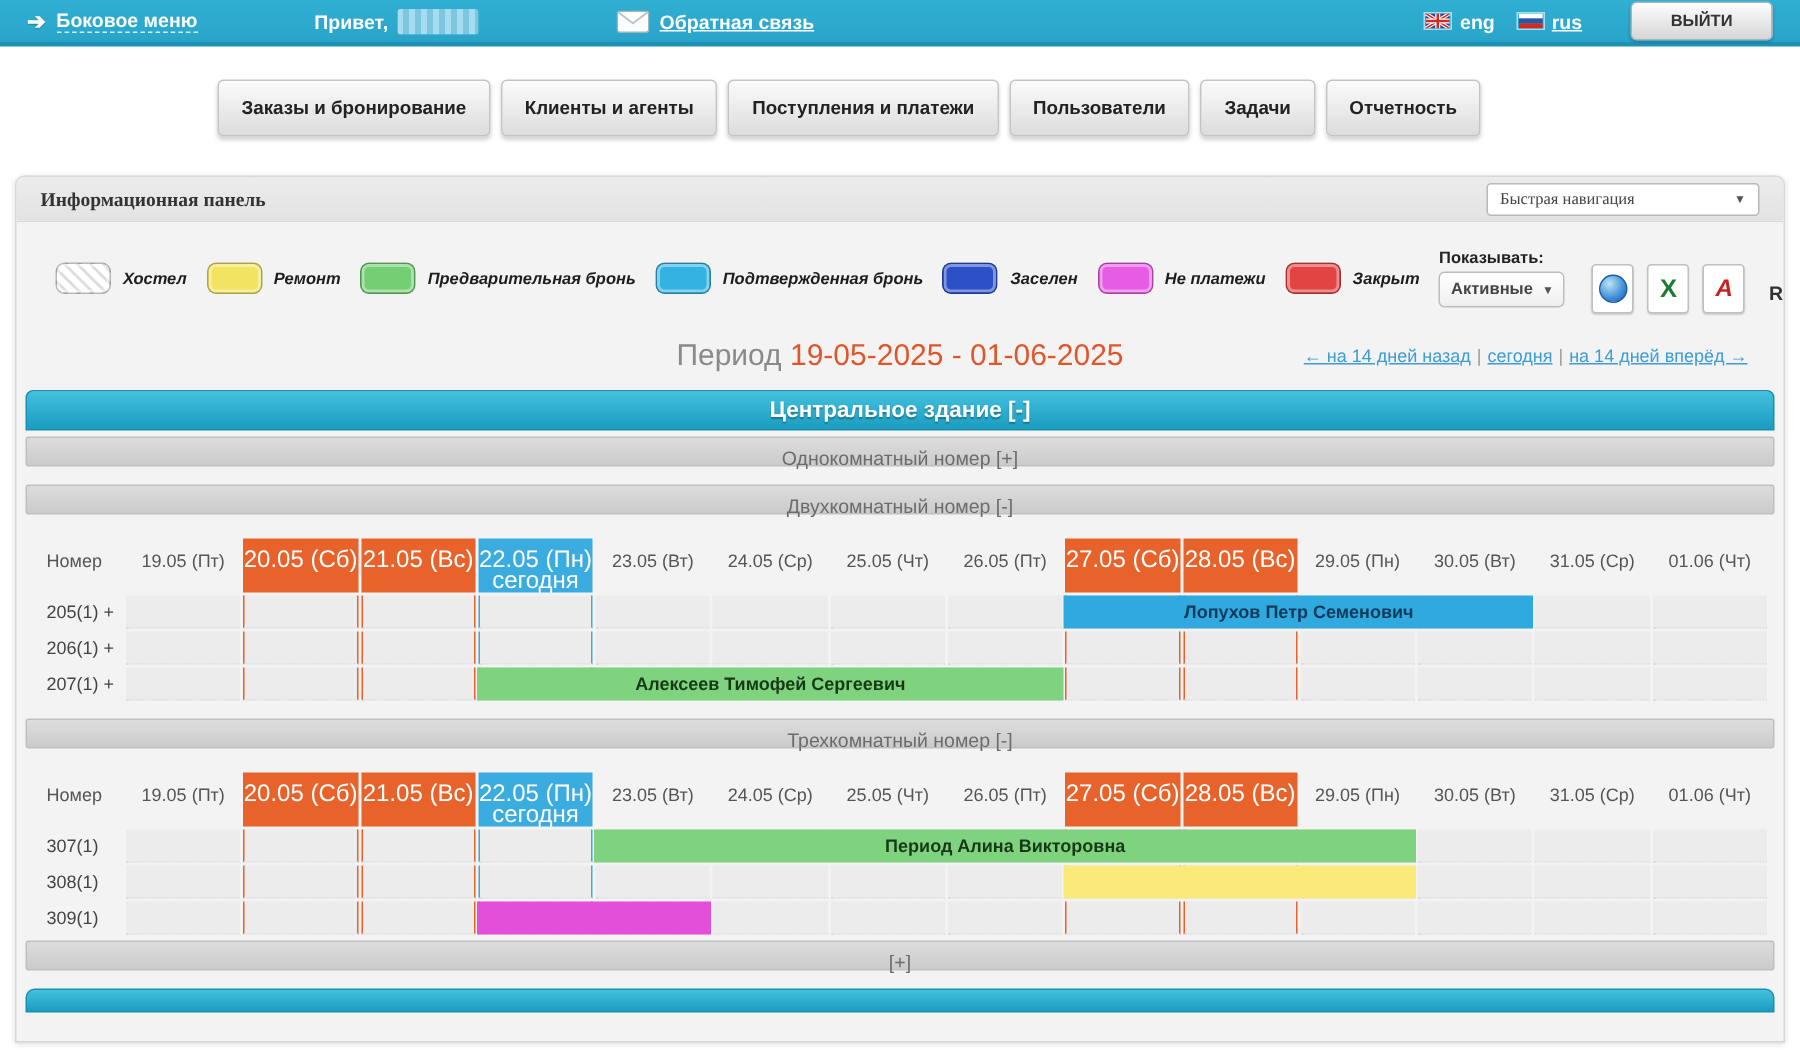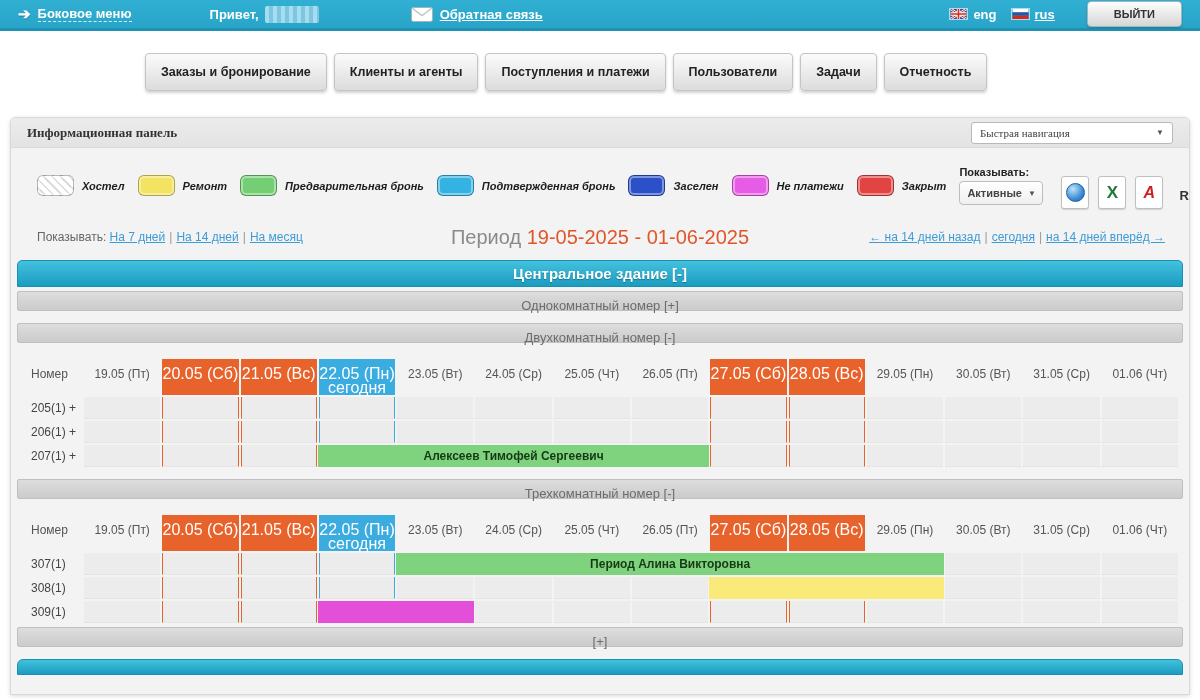--- a/index.html
+++ b/index.html
@@ -35,21 +35,21 @@
     font-family:"Liberation Sans",sans-serif; }
 
   
   .panel { position:relative; margin:26px auto 0; width:1180px; height:578px;
     background:#f3f3f3; border:1px solid #d8d8d8; border-radius:6px 6px 0 0;
     box-shadow:0 1px 4px rgba(0,0,0,.15); overflow:hidden; }
   .panel-head { height:30px; background:linear-gradient(#ececec,#e3e3e3);
     border-bottom:1px solid #dadada; border-radius:6px 6px 0 0; display:flex;
     align-items:center; padding:0 16px;font-family:Liberation Serif, serif; }
   .panel-title { font-size:13px; font-weight:bold; color:#333; }
-  .quicknav { margin-left:auto; width:202px; height:22px; background:#fff;
+  .quicknav { margin-left:auto; width:182px; height:22px; background:#fff;
     border:1px solid #b9b9b9; border-radius:3px; font-size:11px; color:#444;
     display:flex; align-items:center; padding:0 8px; cursor:pointer; }
   .quicknav .chev { margin-left:auto; font-size:8px; color:#555; }
 
   
   .legend-row { display:flex; align-items:center; padding:14px 14px 0 26px; }
   .lg-item { display:flex; align-items:center; margin-right:13px; }
   .swatch { width:37px; height:21px; border-radius:6px; border:1px solid rgba(0,0,0,.28);
     box-shadow:inset 0 0 0 2px rgba(255,255,255,.4); margin-right:8px; }
   .swatch.hatched { background-image:repeating-linear-gradient(45deg,#ffffff 0 4px,#dcdcdc 4px 6px); }
@@ -218,24 +218,20 @@
           <span class="xl">X</span>
         </span>
       <span class="doc-ic">
           <span class="pdf">A</span>
         </span>
     </div>
     <span class="currency">RUB</span>
   </div>
 
   <div class="period-row">
-    <span class="period-left">
-      <span>Показывать:</span>
-      <a>На 7 дней</a><span class="psep">|</span><a>На 14 дней</a><span class="psep">|</span><a>На месяц</a>
-    </span>
     <span class="period-center">
       <span class="period-word">Период</span>
       <span class="period-val">19-05-2025 - 01-06-2025</span>
     </span>
     <span class="period-right">
       <a>← на 14 дней назад</a><span class="psep">|</span><a>сегодня</a><span class="psep">|</span><a>на 14 дней вперёд →</a>
     </span>
   </div>
 
   <div class="bld-bar">Центральное здание [-]</div>
@@ -281,20 +277,21 @@
           <div class="cell" style="grid-column: 6;"></div>
           <div class="cell" style="grid-column: 7;"></div>
           <div class="cell" style="grid-column: 8;"></div>
           <div class="cell" style="grid-column: 9;"></div>
           <div class="cell weekend" style="grid-column: 10;"></div>
           <div class="cell weekend" style="grid-column: 11;"></div>
           <div class="cell" style="grid-column: 12;"></div>
           <div class="cell" style="grid-column: 13;"></div>
           <div class="cell" style="grid-column: 14;"></div>
           <div class="cell" style="grid-column: 15;"></div>
+          <div class="bar" style="grid-column: 10 / span 4; background: rgb(47, 169, 222); color: rgb(17, 57, 92);">Лопухов Петр Семенович</div>
         </div>
         <div class="g-row">
           <div class="room-label">206(1) +</div>
           <div class="cell" style="grid-column: 2;"></div>
           <div class="cell weekend" style="grid-column: 3;"></div>
           <div class="cell weekend" style="grid-column: 4;"></div>
           <div class="cell today" style="grid-column: 5;"></div>
           <div class="cell" style="grid-column: 6;"></div>
           <div class="cell" style="grid-column: 7;"></div>
           <div class="cell" style="grid-column: 8;"></div>

